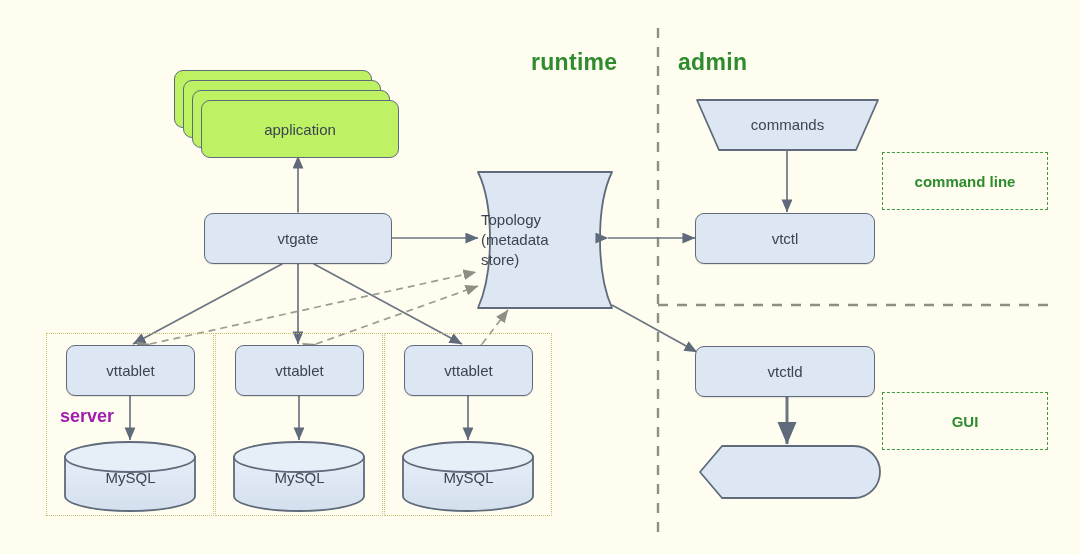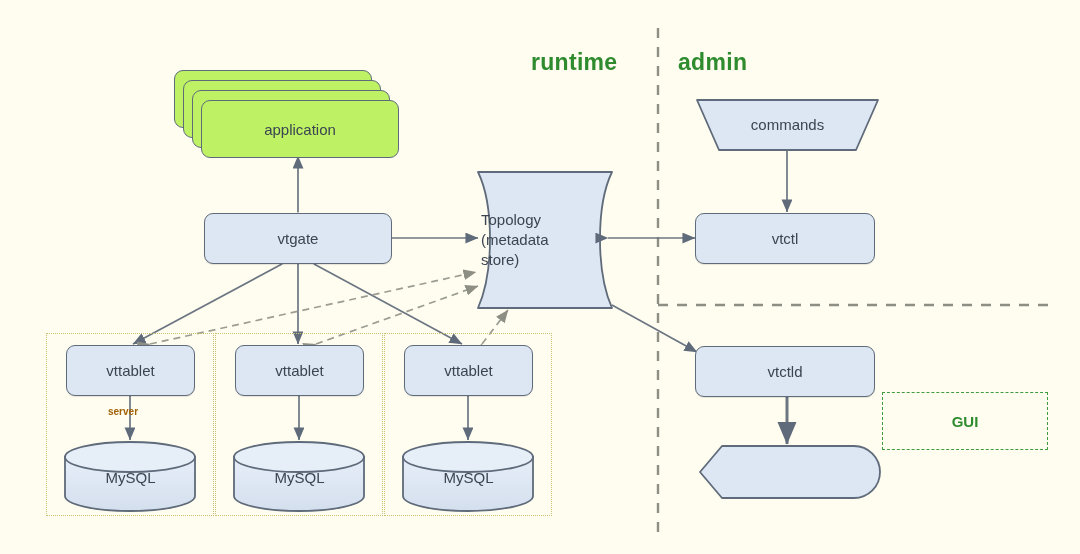--- a/index.html
+++ b/index.html
@@ -37,21 +37,21 @@
 
   .dashedbox{
     position:absolute;box-sizing:border-box;border:1.7px dashed #3f9b3f;
     display:flex;align-items:center;justify-content:center;
     font-size:15px;font-weight:bold;color:#2e8b2e;
   }
   .dotbox{
     position:absolute;box-sizing:border-box;border:1.5px dotted #c9c072;
     background:transparent;
   }
-  .srv-label{position:absolute;font-size:10px;font-weight:bold;color:#a16207;margin-left:48px;}
+  .srv-label{position:absolute;font-size:18px;font-weight:bold;color:#a21caf;}
 </style>
 </head>
 <body>
 
 <div id="stage">
 
   <svg id="wires" viewBox="0 0 1080 554">
     <defs>
       <marker id="ah" markerWidth="9" markerHeight="9" refX="7.4" refY="3.2" orient="auto">
         <path d="M0,0 L7.6,3.2 L0,6.4 z" fill="#5f6b7a"></path>
@@ -144,20 +144,23 @@
     <span>(metadata</span>
     <span>store)</span>
   </div>
 
   <div class="node" style="left:697px;top:105px;width:181px;height:38px;font-size:15px;">commands</div>
 
   <div class="node rbox" style="left:695px;top:213px;width:180px;height:51px;">vtctl</div>
   <div class="node rbox" style="left:695px;top:346px;width:180px;height:51px;">vtctld</div>
 
 
+  <div class="dashedbox" style="left:882px;top:152px;width:166px;height:58px;">
+    <span>command line</span>
+  </div>
   <div class="dashedbox" style="left:882px;top:392px;width:166px;height:58px;">
     <span>GUI</span>
   </div>
 
   <div class="dotbox" style="left:46px;top:333px;width:168px;height:183px;"></div>
   <div class="dotbox" style="left:215px;top:333px;width:168px;height:183px;"></div>
   <div class="dotbox" style="left:384px;top:333px;width:168px;height:183px;"></div>
 
   <div class="srv-label" style="left:60px;top:406px;">server</div>
 

